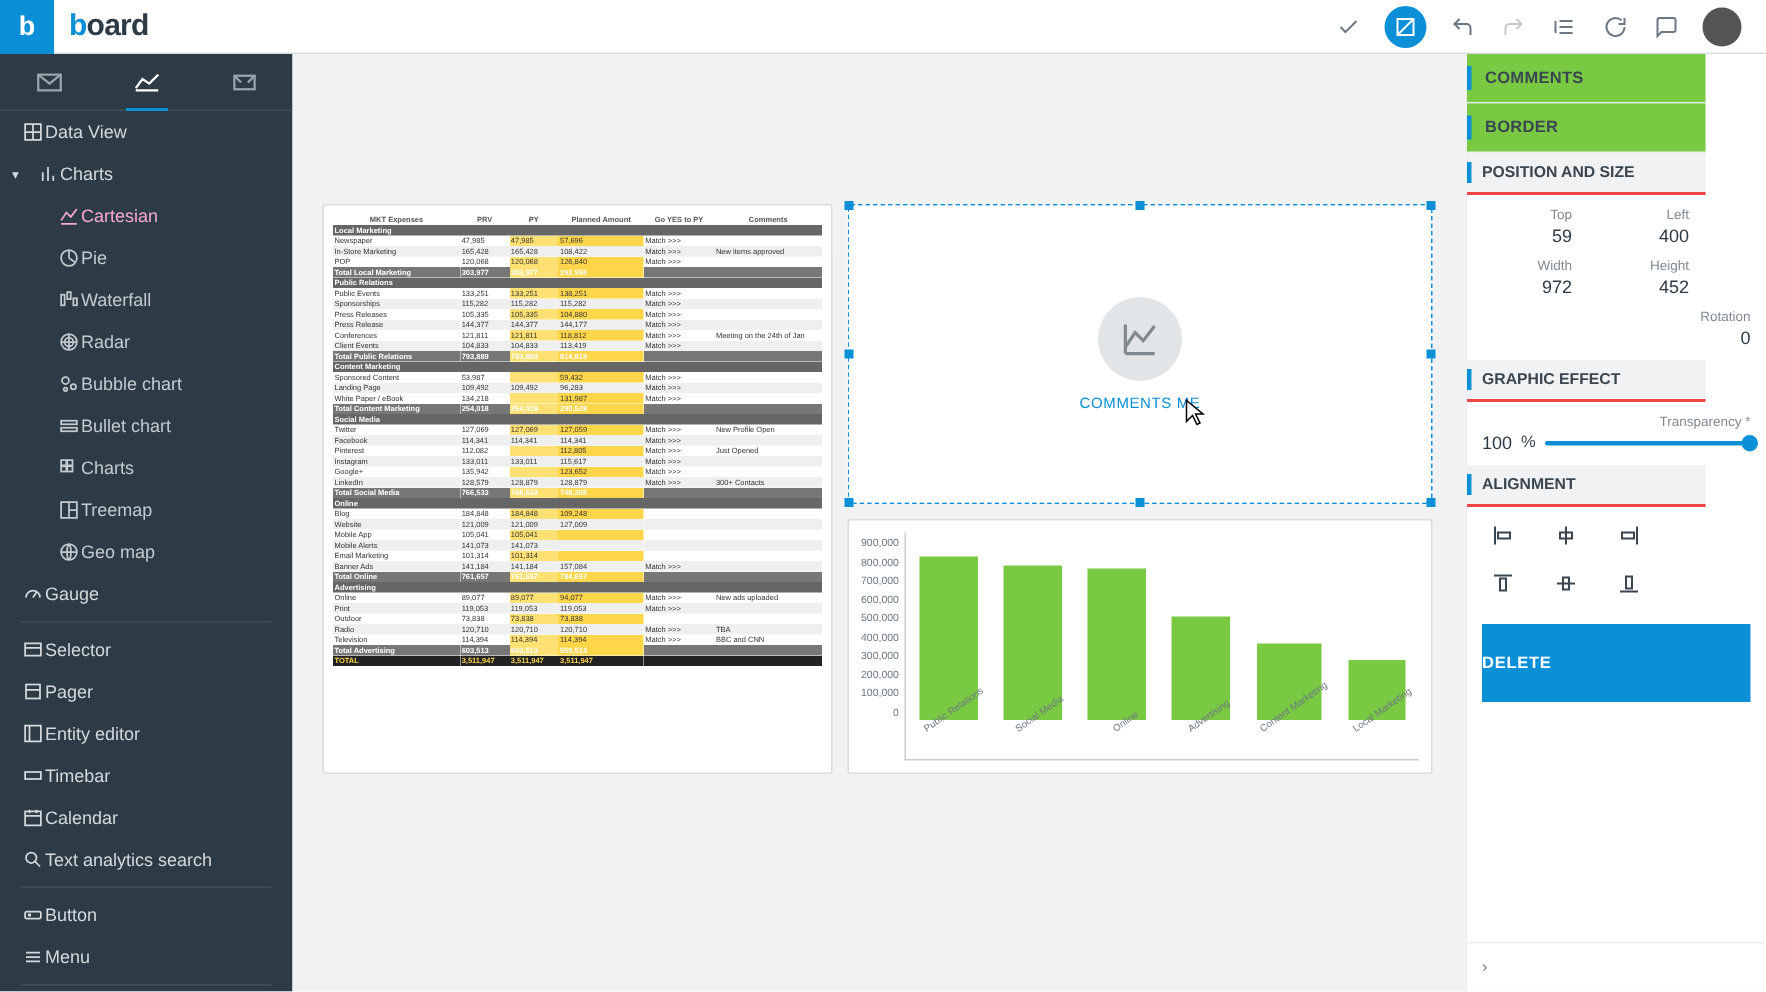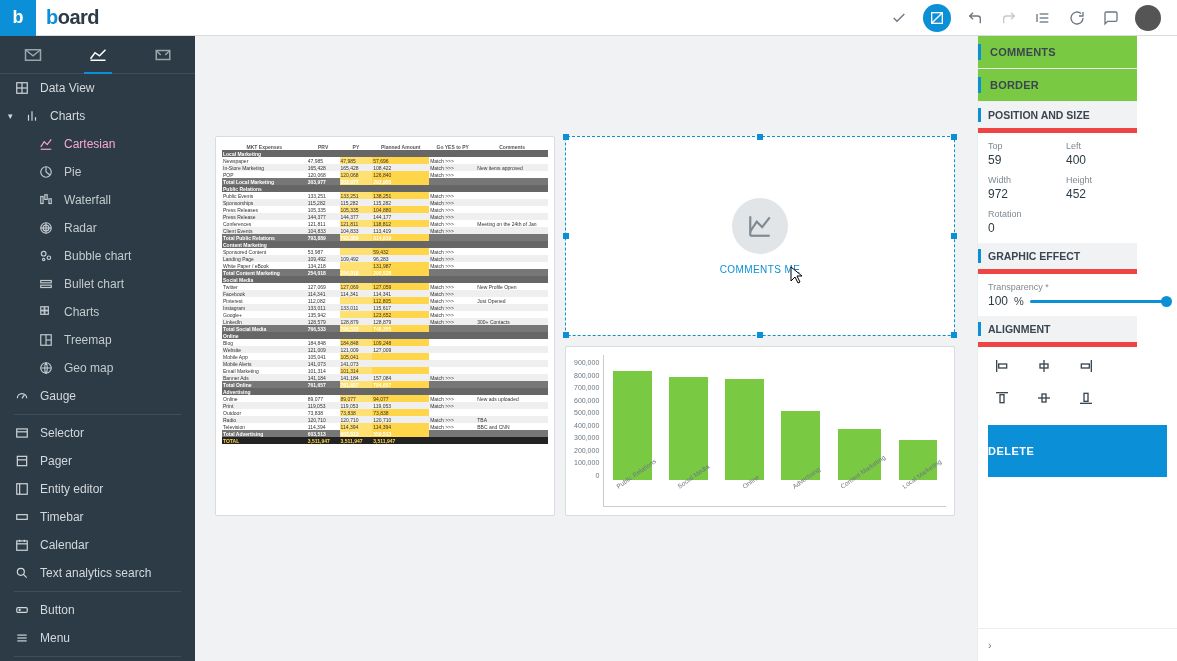--- a/index.html
+++ b/index.html
@@ -19,21 +19,21 @@
 
 
 .body-row { display: flex; height: calc(661px - 36px); }
 
 
 .sidebar { width: 195px; background: #2c3b45; color: #d3d9dd; display: flex; flex-direction: column; font-size: 12px; }
 .side-tabs { height: 38px; display: flex; align-items: center; justify-content: space-around; border-bottom: 1px solid #3e4d57; }
 .side-tab { width: 48px; height: 38px; display: flex; align-items: center; justify-content: center; color: #9aa5ac; cursor: pointer; position: relative; }
 .side-tab.active { color: #fff; }
 .side-tab.active::after { content: ""; position: absolute; bottom: 0; left: 10px; right: 10px; height: 2px; background: #0b8fd6; }
-.side-item { display: flex; align-items: center; padding: 6px 0 6px 24px; gap: 10px; cursor: pointer; color: #d3d9dd; text-align: center; }
+.side-item { display: flex; align-items: center; padding: 6px 0 6px 24px; cursor: pointer; color: #d3d9dd; text-align: center; }
 .side-item.top { padding-left: 14px; font-weight: 500; }
 .side-item.indent { padding-left: 38px; color: #c3cbd0; }
 .side-item.selected { color: #f9a8d4; }
 .side-icon { width: 16px; height: 16px; display: inline-flex; align-items: center; justify-content: center; color: inherit; flex: 0 0 16px; }
 .side-sep { height: 1px; background: #3e4d57; margin: 4px 14px; }
 .caret { position: absolute; left: 8px; font-size: 9px; }
 .side-item.topcaret { position: relative; padding-left: 24px; }
 
 
 .canvas-wrap { flex: 1; background: #f0f2f4; position: relative; overflow: hidden; }
@@ -68,24 +68,24 @@
 .yaxis { display:flex; flex-direction:column; justify-content:space-between; align-items:flex-end; font-size:7px; color:#6b7782; padding:4px 4px 28px 0; }
 .bars { flex:1; display:flex; align-items:flex-end; gap:8px; padding:4px 4px 0 4px; border-left:1px solid #ccc; border-bottom:1px solid #ccc; position:relative; }
 .barcol { flex:1; display:flex; flex-direction:column; align-items:center; }
 .bar { width:80%; background:#7ac943; }
 .xcat { font-size:6.5px; color:#6b7782; margin-top:4px; transform:rotate(-35deg); transform-origin:top left; position:relative; left:6px; height:22px; white-space:nowrap; }
 
 
 .props { width: 200px; background:#fff; border-left:1px solid #ebeef0; display:flex; flex-direction:column; font-size:11px; color:#3a4650; }
 .prop-row { padding:10px 12px; border-bottom:1px solid #ebeef0; font-weight:600; letter-spacing:0.2px; cursor:pointer; position:relative; }
 .prop-row.bar::before { content:""; position:absolute; left:0; top:8px; bottom:8px; width:3px; background:#0b8fd6; }
-.prop-section-title { background:#f0f2f4; padding:7px 10px; font-size:10.5px; font-weight:700; color:#3a4650; border-bottom:5px solid #ef4444; position:relative; }
+.prop-section-title { background:#f0f2f4; padding:7px 10px; font-size:10.5px; font-weight:700; color:#3a4650; border-bottom:2px solid #ef4444; position:relative; }
 .prop-section-title.bar::before { content:""; position:absolute; left:0; top:6px; bottom:6px; width:3px; background:#0b8fd6; }
 .prop-body { padding:8px 10px; display:flex; flex-wrap:wrap; gap:8px 18px; }
-.pfield { display:flex; flex-direction:column; min-width:60px; }
+.pfield { display:flex; flex-direction:column; min-width:60px;align-items:flex-end; }
 .pfield label { font-size:9px; color:#808a92; margin-bottom:2px; }
 .pfield .val { font-size:12px; color:#2c3b45; }
 .slider-row { display:flex; align-items:center; gap:6px; width:100%; }
 .slider { flex:1; height:3px; background:#0b8fd6; border-radius:2px; position:relative; }
 .slider .knob { position:absolute; right:-5px; top:-4px; width:11px; height:11px; background:#0b8fd6; border-radius:50%; }
 .align-grid { display:grid; grid-template-columns:repeat(3,28px); gap:10px 14px; padding:8px 10px; }
 .align-btn { width:28px; height:22px; display:flex; align-items:center; justify-content:center; color:#3a4650; cursor:pointer; }
 .delete-btn { margin:8px 10px; background:#0b8fd6; color:#fff; text-align:left; padding:20px 0; font-size:11px; letter-spacing:0.5px; cursor:pointer;font-weight:bold; }
 .props-footer { margin-top:auto; padding:10px; color:#6b7782; border-top:1px solid #ebeef0; cursor:pointer; }
 

